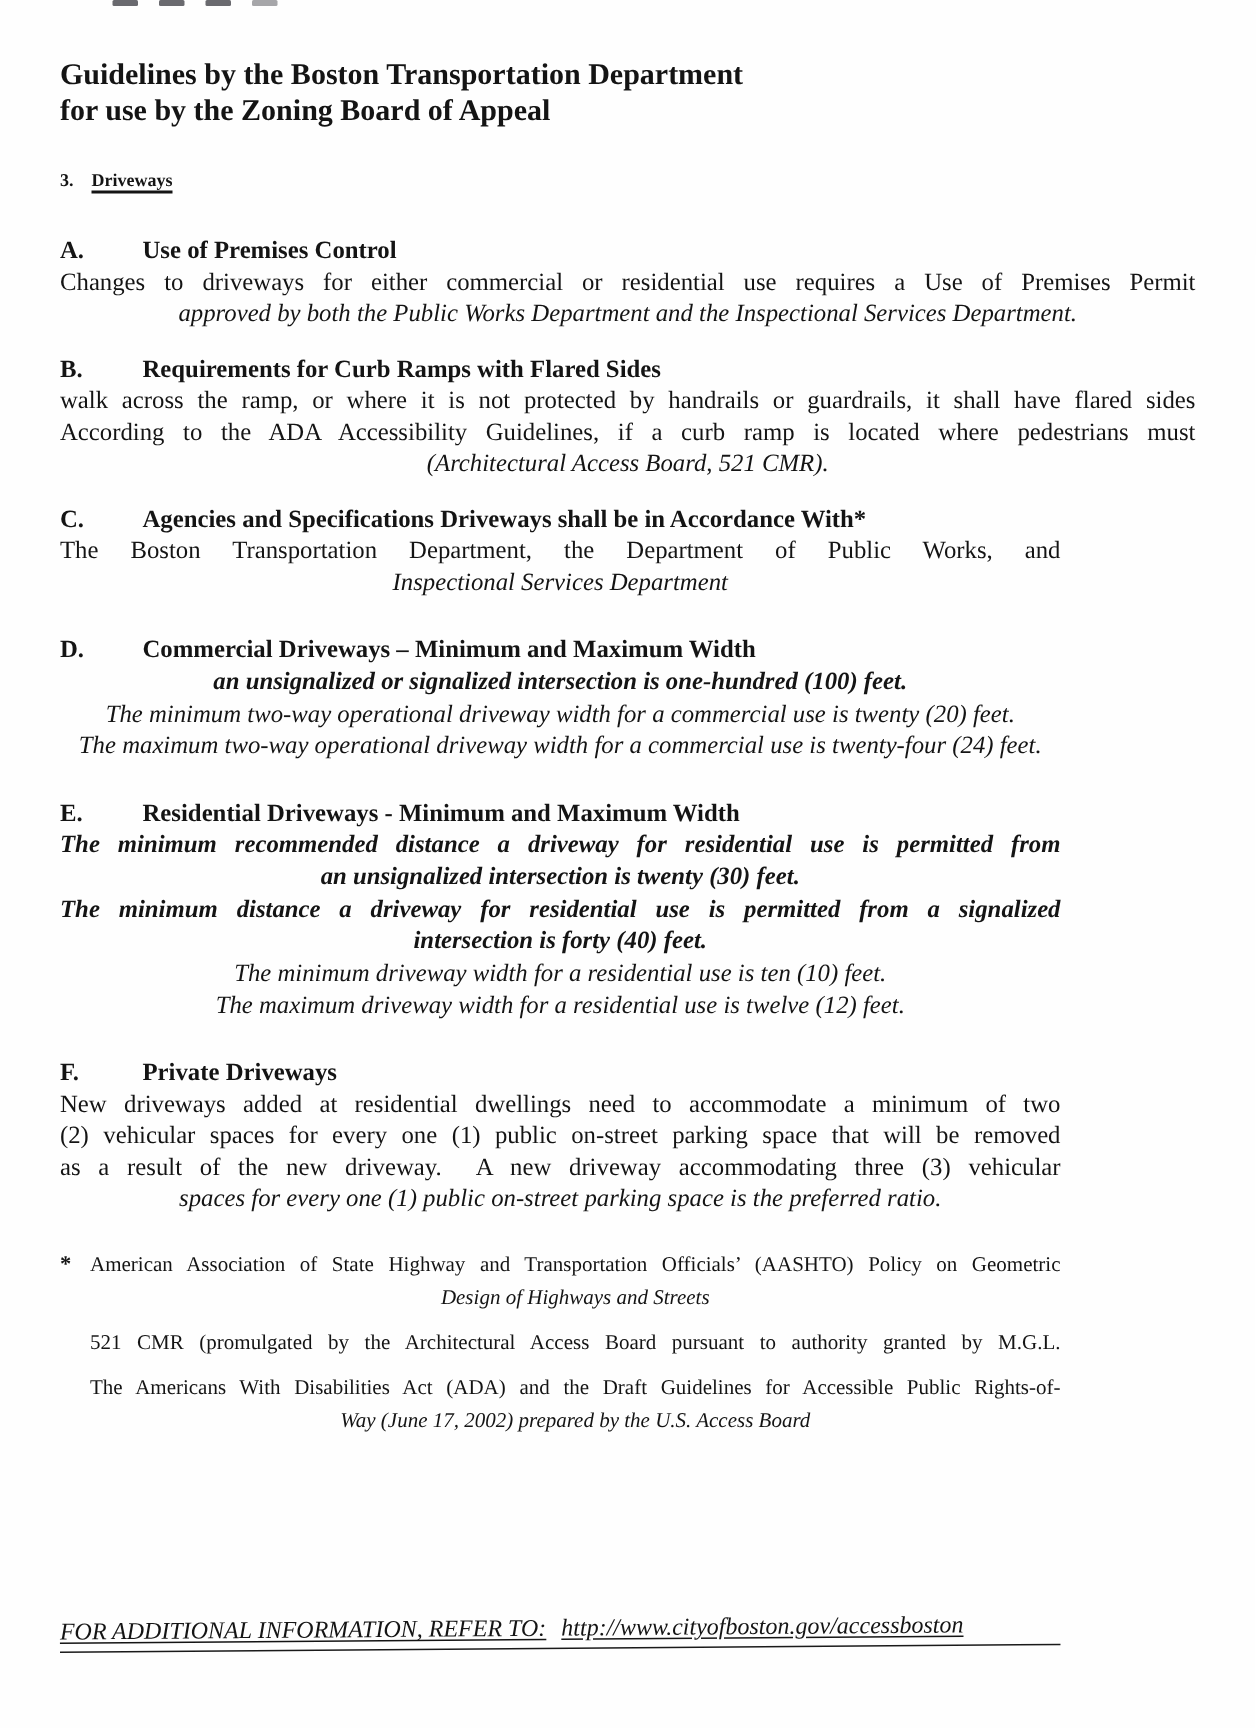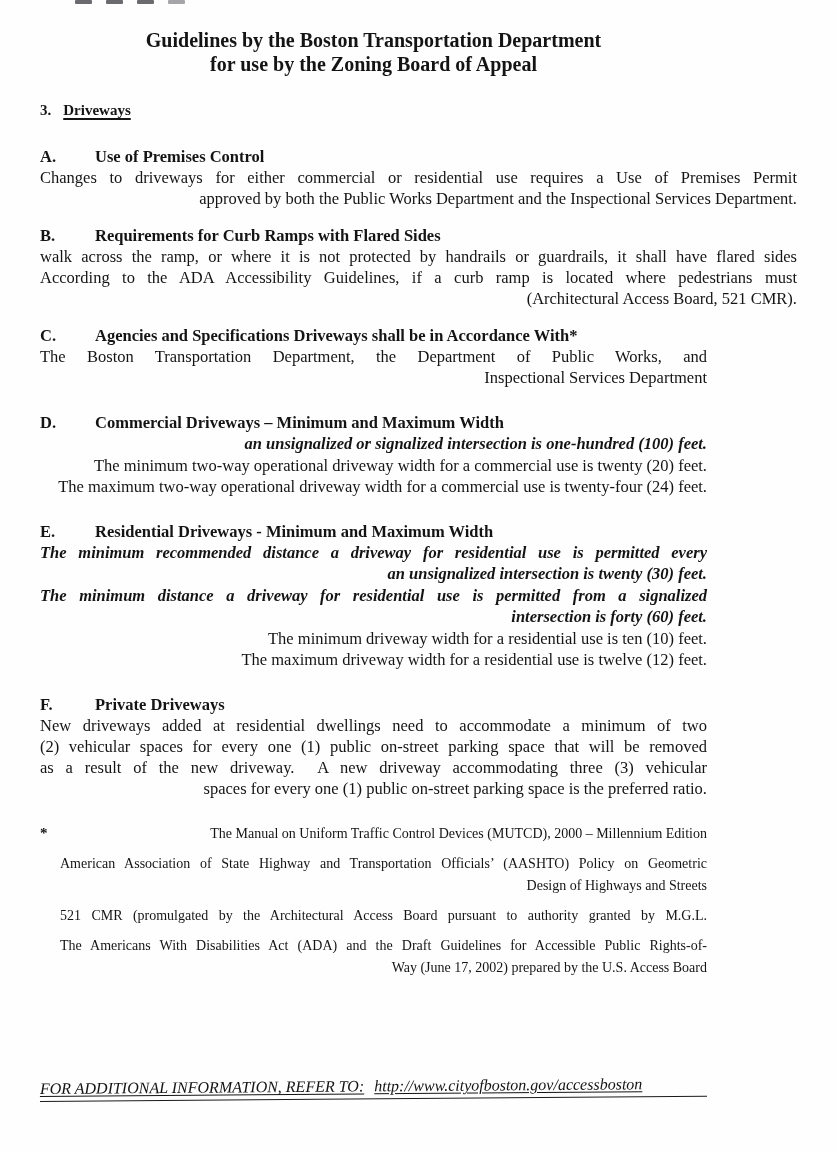--- a/index.html
+++ b/index.html
@@ -14,35 +14,35 @@
     font-size: 16.5px;
     line-height: 21px;
   }
   
   .artifact { position: absolute; top: 0; left: 75px; height: 6px; display: flex; gap: 14px; }
   .artifact .mark { width: 17px; height: 4px; background: #6a6a6f; border-radius: 1px; }
   .artifact .mark:last-child { opacity: .6; }
 
   .content { margin: 0 0 0 40px; width: 667px; }
 
-  .title { margin: 0 0 0 0; padding-top: 28px; text-align: center; font-weight: bold; font-size: 20px; line-height: 24px; }
+  .title { margin: 0 0 0 0; padding-top: 38px; font-weight: bold; font-size: 20px; line-height: 24px; }
 
-  .sec3 { margin-top: 22px; font-size: 15px; font-weight: bold; line-height: 24px; }
+  .sec3 { margin-top: 22px; font-size: 12px; font-weight: bold; line-height: 24px; }
   .sec3 .num { margin-right: 12px; }
   .sec3 .lbl { text-decoration: underline; text-underline-offset: 3px; text-decoration-thickness: 2px; }
 
   section { margin-top: 16px; }
   section.gap-lg { margin-top: 24px; }
   .sec-head { display: flex; font-weight: bold; }
   .sec-head .letter { width: 55px; flex: 0 0 55px; }
 
   .para { width: 667px; }
   .para.wide { width: 757px; }
   .fj { text-align: justify; text-align-last: justify; }
-  .ln { text-align: right; }
+  .ln { text-align: center; font-style: italic; }
   .bi { font-weight: bold; font-style: italic; line-height: 21.5px; }
 
   .footnotes { display: flex; margin-top: 24px; width: 667px; }
   .fn-marker { flex: 0 0 20px; font-weight: bold; font-size: 15px; }
   .fn-items { flex: 1; font-size: 14px; line-height: 22px; }
   .fn-items .fn-item { margin: 0 0 8px 0; }
 
   .footer {
     position: absolute; left: 40px; top: 1078px; width: 667px;
     font-style: italic; font-size: 16px;
@@ -125,26 +125,26 @@
         <div class="ln">The maximum two-way operational driveway width for a commercial use is twenty-four (24) feet.</div>
       </div>
     </section>
 
     <section class="gap-lg">
       <div class="sec-head">
         <span class="letter">E.</span>
         <span class="sec-title">Residential Driveways - Minimum and Maximum Width</span>
       </div>
       <div class="para bi">
-        <div class="fj">The minimum recommended distance a driveway for residential use is permitted every</div>
+        <div class="fj">The minimum recommended distance a driveway for residential use is permitted from</div>
         <div class="ln">an unsignalized intersection is twenty (30) feet.</div>
       </div>
       <div class="para bi">
         <div class="fj">The minimum distance a driveway for residential use is permitted from a signalized</div>
-        <div class="ln">intersection is forty (60) feet.</div>
+        <div class="ln">intersection is forty (40) feet.</div>
       </div>
       <div class="para">
         <div class="ln">The minimum driveway width for a residential use is ten (10) feet.</div>
       </div>
       <div class="para">
         <div class="ln">The maximum driveway width for a residential use is twelve (12) feet.</div>
       </div>
     </section>
 
     <section class="gap-lg">
@@ -157,23 +157,20 @@
         <div class="fj">(2) vehicular spaces for every one (1) public on-street parking space that will be removed</div>
         <div class="fj">as a result of the new driveway.&nbsp; A new driveway accommodating three (3) vehicular</div>
         <div class="ln">spaces for every one (1) public on-street parking space is the preferred ratio.</div>
       </div>
     </section>
 
     <div class="footnotes">
       <span class="fn-marker">*</span>
       <div class="fn-items">
         <div class="fn-item">
-          <div class="ln">The Manual on Uniform Traffic Control Devices (MUTCD), 2000 – Millennium Edition</div>
-        </div>
-        <div class="fn-item">
           <div class="fj">American Association of State Highway and Transportation Officials’ (AASHTO) Policy on Geometric</div>
           <div class="ln">Design of Highways and Streets</div>
         </div>
         <div class="fn-item">
           <div class="fj">521 CMR (promulgated by the Architectural Access Board pursuant to authority granted by M.G.L.</div>
         </div>
         <div class="fn-item">
           <div class="fj">The Americans With Disabilities Act (ADA) and the Draft Guidelines for Accessible Public Rights-of-</div>
           <div class="ln">Way (June 17, 2002) prepared by the U.S. Access Board</div>
         </div>

